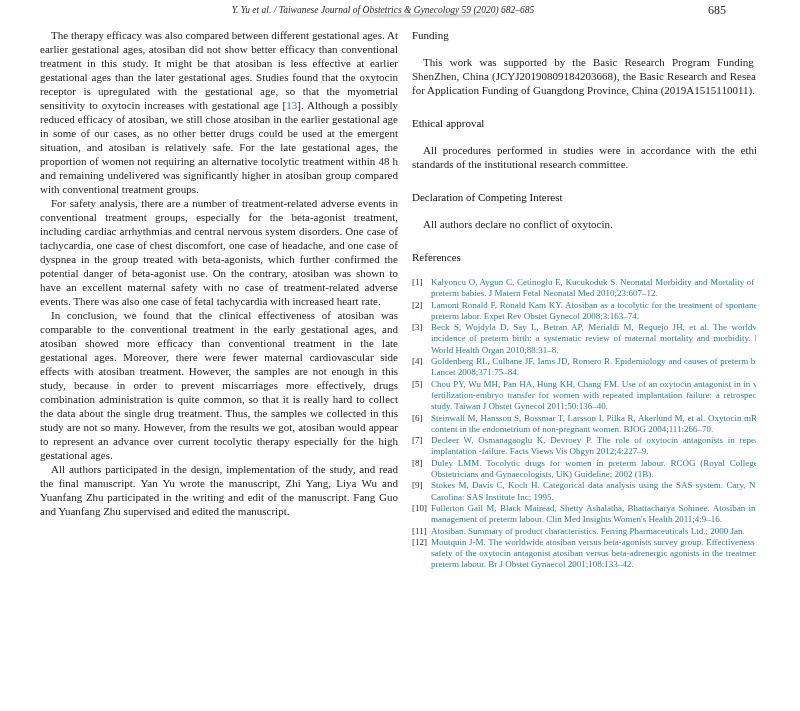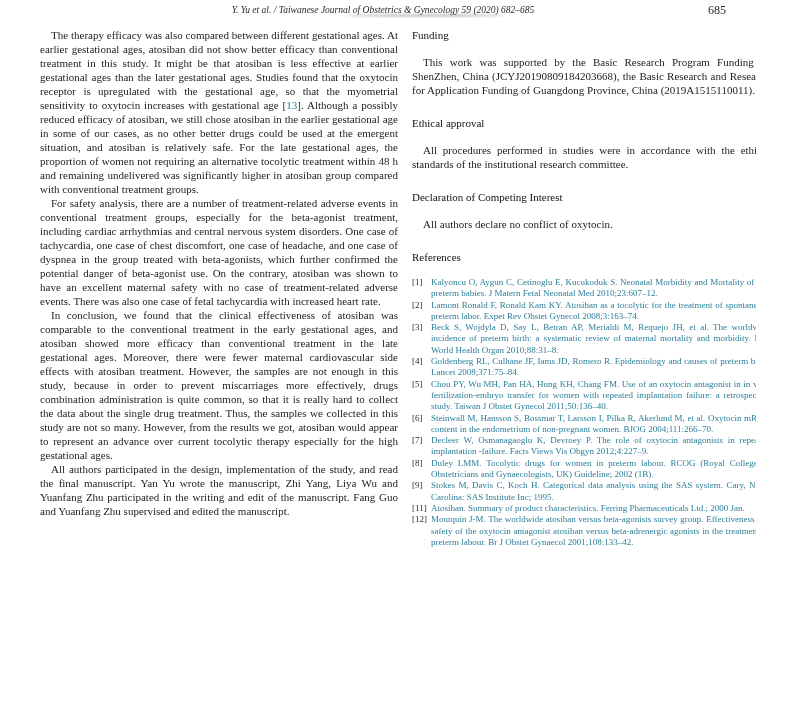--- a/index.html
+++ b/index.html
@@ -154,20 +154,24 @@
           </li>
         <li class="ref-item">
             <span class="ref-label">[8]</span>
             <span class="ref-text">Duley LMM. Tocolytic drugs for women in preterm labour. RCOG (Royal College of Obstetricians and Gynaecologists, UK) Guideline; 2002 (1B).</span>
           </li>
         <li class="ref-item">
             <span class="ref-label">[9]</span>
             <span class="ref-text">Stokes M, Davis C, Koch H. Categorical data analysis using the SAS system. Cary, North Carolina: SAS Institute Inc; 1995.</span>
           </li>
         <li class="ref-item">
+            <span class="ref-label">[10]</span>
+            <span class="ref-text">Fullerton Gail M, Black Mairead, Shetty Ashalatha, Bhattacharya Sohinee. Atosiban in the management of preterm labour. Clin Med Insights Women's Health 2011;4:9–16.</span>
+          </li>
+        <li class="ref-item">
             <span class="ref-label">[11]</span>
             <span class="ref-text">Atosiban. Summary of product characteristics. Ferring Pharmaceuticals Ltd.; 2000 Jan.</span>
           </li>
         <li class="ref-item">
             <span class="ref-label">[12]</span>
             <span class="ref-text">Moutquin J-M. The worldwide atosiban versus beta-agonists survey group. Effectiveness and safety of the oxytocin antagonist atosiban versus beta-adrenergic agonists in the treatment of preterm labour. Br J Obstet Gynaecol 2001;108:133–42.</span>
           </li>
       </ol>
     </div>
 

